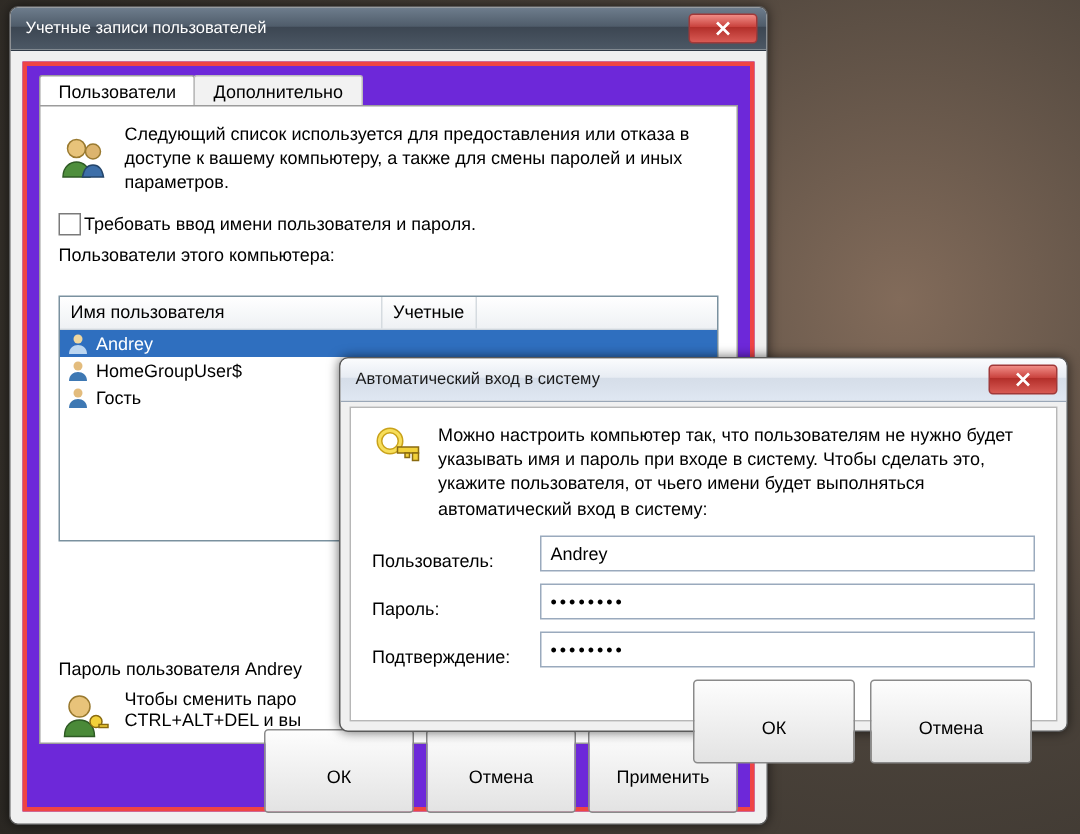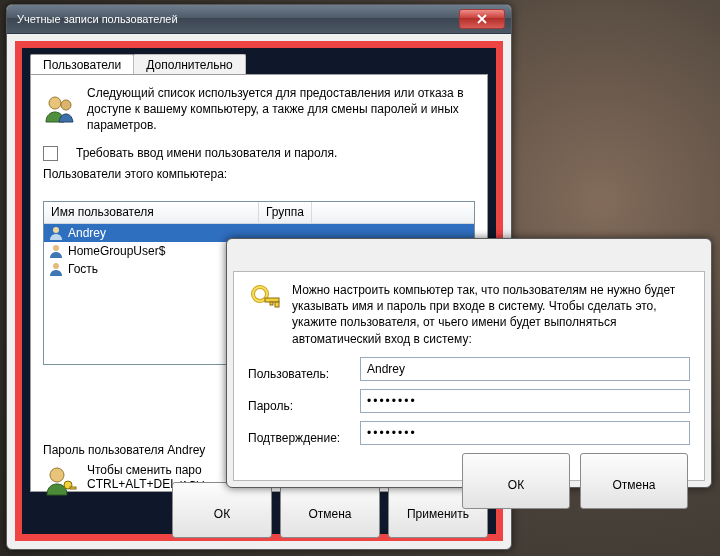--- a/index.html
+++ b/index.html
@@ -5,28 +5,28 @@
   html,body{margin:0;padding:0;width:720px;height:556px;overflow:hidden;font-family:"Segoe UI",Tahoma,sans-serif;font-size:12px;background:#3a3530}
   
   .desktop{position:absolute;inset:0;background:radial-gradient(circle at 600px 200px,#826b5a 0%,#4a423a 40%,#2b2823 100%)}
   .win{position:absolute;background:#f0f0f0;border:1px solid #5a5a5a;box-shadow:0 0 8px rgba(0,0,0,.6);border-radius:6px}
   .titlebar{height:28px;background:linear-gradient(to bottom,#fbfcfe 0%,#e7ecf3 45%,#d5dde8 46%,#dfe7f2 100%);border-bottom:1px solid #9aa7b7;display:flex;align-items:center;padding:0 6px 0 10px;border-radius:5px 5px 0 0;color:#1a1a1a}
   .titlebar.dark{background:linear-gradient(to bottom,#6e7d8d 0%,#4f5c6a 45%,#3c4652 46%,#4c5865 100%);color:#fff;border-bottom:1px solid #2f3945}
   .titlebar .ttl{flex:1;font-size:11px}
   .winbtns{display:flex;gap:2px}
   .winbtn{width:30px;height:18px;border:1px solid #8a97a5;border-radius:3px;background:linear-gradient(to bottom,#f6f9fd,#dbe3ee);display:flex;align-items:center;justify-content:center;color:#2b3744;font-size:11px;line-height:1}
   .winbtn.close{width:44px;border-color:#a03939;background:linear-gradient(to bottom,#f08c86,#c8403b 45%,#b32f2a 46%,#d85a54);color:#fff}
-  .client{position:absolute;left:8px;right:8px;top:36px;bottom:8px;background:#0f172a;border:7px solid #ef4444}
+  .client{position:absolute;left:8px;right:8px;top:36px;bottom:8px;background:#6d28d9;border:3px solid #ef4444}
   .tabs{display:flex;margin:6px 0 0 8px}
   .tab{padding:3px 12px 4px;border:1px solid #9c9c9c;border-bottom:none;background:#fff;border-radius:2px 2px 0 0;margin-right:-1px}
   .tab.inactive{background:#f2f2f2;border-color:#bcbcbc}
   .tabpage{position:absolute;left:8px;right:8px;top:26px;bottom:42px;border:1px solid #9c9c9c;background:#fff;padding:10px 12px}
   .intro{display:flex;gap:10px;align-items:center}
   .intro .txt{line-height:1.35}
-  .checkbox-row{display:flex;align-items:center;gap:18px;margin:12px 0 6px}
+  .checkbox-row{display:flex;align-items:center;gap:2px;margin:12px 0 6px}
   .chk{width:13px;height:13px;border:1px solid #7a7a7a;background:#fff}
   .lbl{margin-top:6px}
   .userlist{margin-top:20px;border:1px solid #7a919f;height:162px;background:#fff}
   .ul-head{display:flex;background:linear-gradient(to bottom,#fff,#eef1f4);border-bottom:1px solid #cfd6dd;height:21px}
   .ul-head div{padding:3px 7px;border-right:1px solid #d5dbe0}
   .ul-col1{width:200px}
   .ul-row{display:flex;height:18px;align-items:center}
   .ul-row .c1{width:206px;display:flex;align-items:center;gap:4px;padding-left:4px}
   .ul-row.sel{background:#2f6fbf;color:#fff}
   .uicon{width:16px;height:16px;display:flex;align-items:center;justify-content:center;font-size:12px}
@@ -89,21 +89,21 @@
       <div class="checkbox-row">
         <div class="chk"></div>
         <span>Требовать ввод имени пользователя и пароля.</span>
       </div>
 
       <div class="lbl">Пользователи этого компьютера:</div>
 
       <div class="userlist">
         <div class="ul-head">
           <div class="ul-col1">Имя пользователя</div>
-          <div>Группа</div>
+          <div>Учетные</div>
         </div>
         <div class="ul-row sel">
           <div class="c1">
               <span class="uicon">
                 <svg width="16" height="16" viewBox="0 0 16 16">
                   <circle cx="8" cy="5" r="3" fill="#f0d79f"></circle>
                   <path d="M2 15c0-4 3-6 6-6s6 2 6 6z" fill="#bcd6f0"></path>
                 </svg>
               </span>
               <span>Andrey</span>
@@ -165,20 +165,30 @@
           <span>Отмена</span>
         </div>
       <div class="btn">
           <span>Применить</span>
         </div>
     </div>
   </div>
 </div>
 
 <div class="win dlg">
+  <div class="titlebar">
+    <span class="ttl">Автоматический вход в систему</span>
+    <div class="winbtns">
+      <div class="winbtn close">
+        <svg width="12" height="10" viewBox="0 0 12 10">
+            <path d="M2 1l8 8M10 1l-8 8" stroke="#fff" stroke-width="1.8" fill="none"></path>
+          </svg>
+      </div>
+    </div>
+  </div>
   <div class="dlgclient">
     <div class="dlgbody">
       <div class="dlgintro">
         <span>
           <svg width="34" height="34" viewBox="0 0 34 34">
               <circle cx="12" cy="12" r="7" fill="none" stroke="#c9a21a" stroke-width="4"></circle>
               <circle cx="12" cy="12" r="7" fill="none" stroke="#f7de5a" stroke-width="2"></circle>
               <rect x="17" y="16" width="14" height="4" fill="#f2d13a" stroke="#8a6b10"></rect>
               <rect x="27" y="20" width="4" height="5" fill="#f2d13a" stroke="#8a6b10"></rect>
               <rect x="22" y="20" width="3" height="3" fill="#f2d13a" stroke="#8a6b10"></rect>

